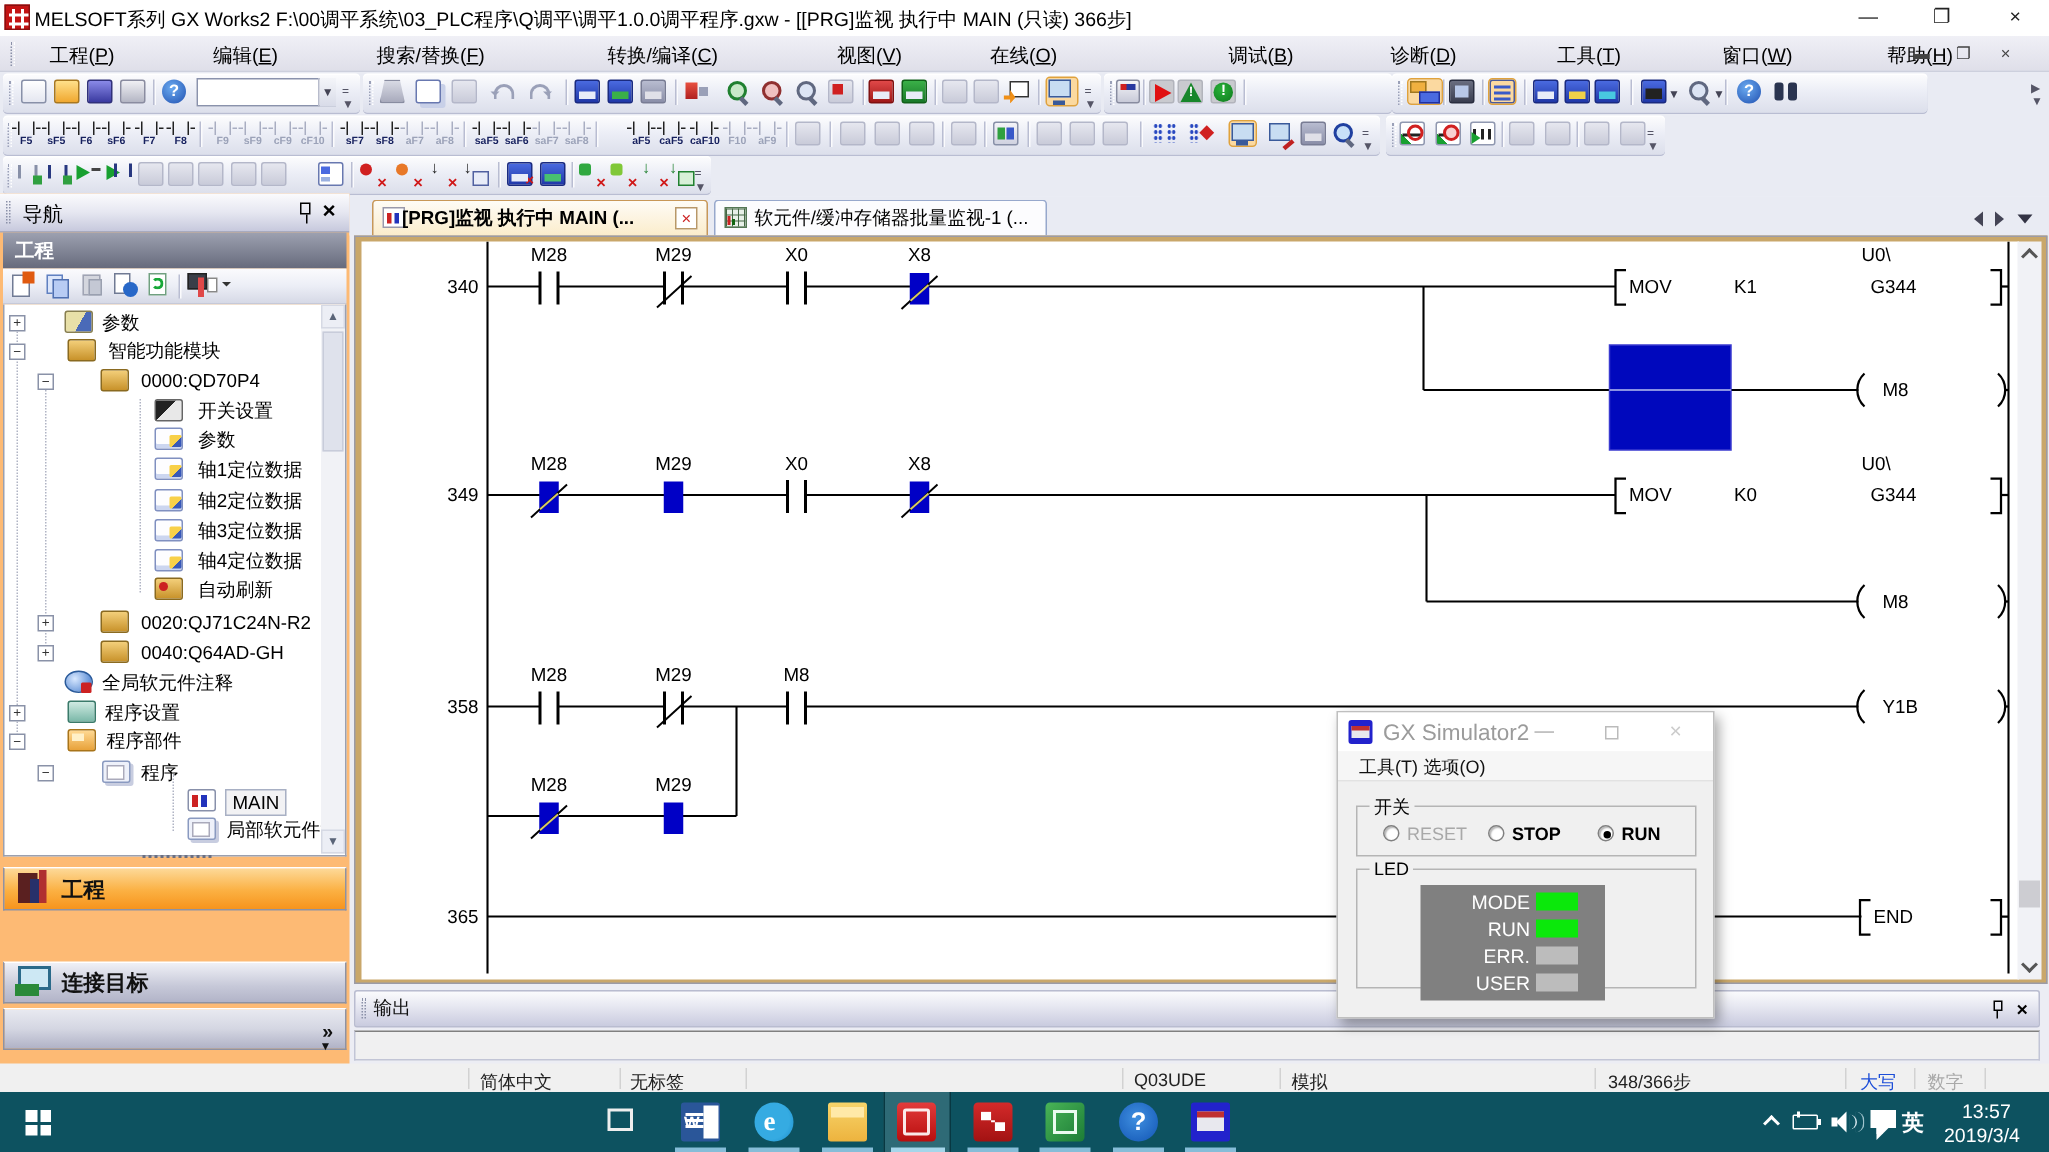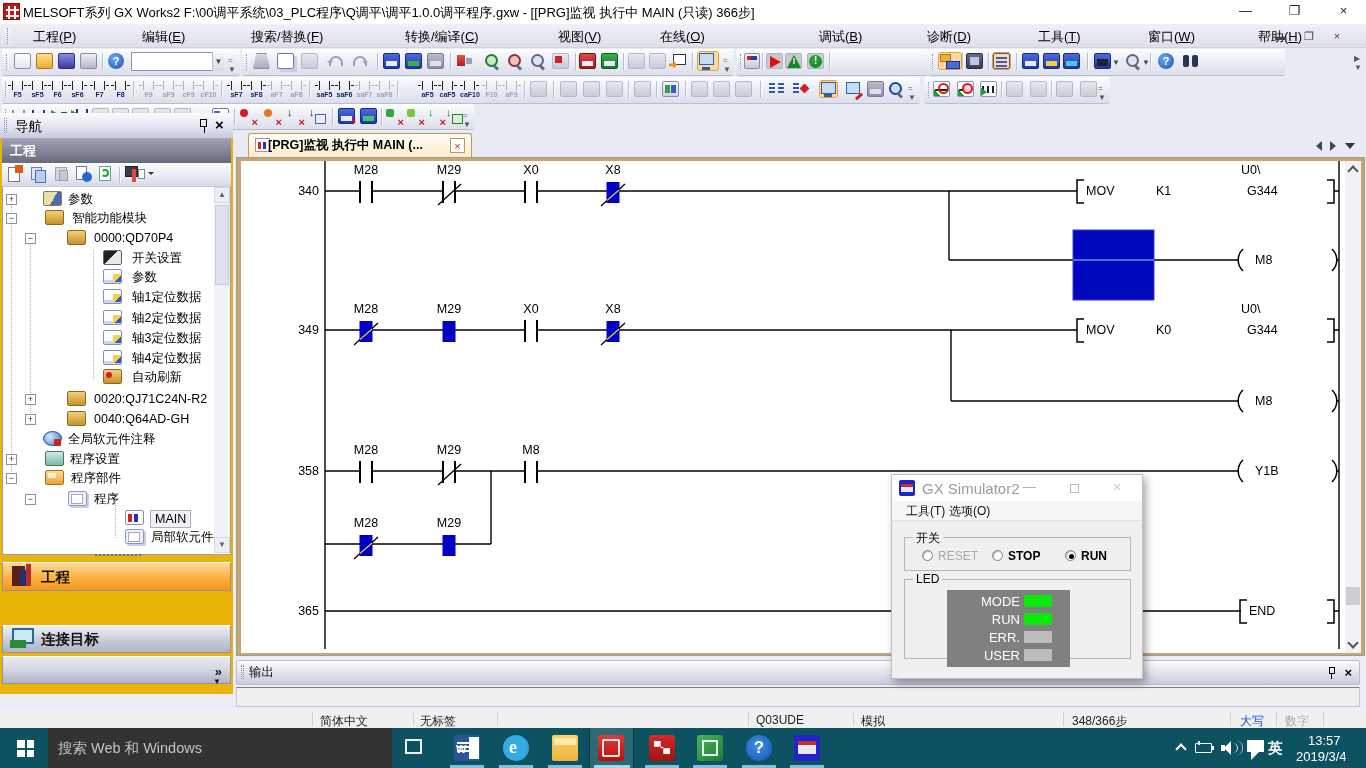--- a/index.html
+++ b/index.html
@@ -76,21 +76,21 @@
 .gx3{background:transparent}.gx3:before{content:"↓";position:absolute;left:0;top:-2px;color:#208030;font-weight:bold;font-size:11px}.gx3:after{content:"×";position:absolute;right:-1px;bottom:-4px;color:#d01818;font-weight:bold;font-size:11px}
 .gx4{background:transparent}.gx4:before{content:"↓";position:absolute;left:0;top:-2px;color:#208030;font-weight:bold;font-size:11px}.gx4:after{content:"";position:absolute;right:0;bottom:0;width:9px;height:8px;background:#d8f0d8;border:1px solid #208030}
 .st1{background:transparent}.st1:before{content:"";position:absolute;left:1px;top:2px;width:9px;height:9px;border-left:2px solid #8890a8;border-right:2px solid #8890a8}.st1:after{content:"";position:absolute;right:0;bottom:1px;width:6px;height:6px;background:#30a040}
 .st2{background:transparent}.st2:before{content:"";position:absolute;left:1px;top:2px;width:9px;height:9px;border-left:2px solid #283880;border-right:2px solid #283880}.st2:after{content:"";position:absolute;right:0;bottom:1px;width:6px;height:6px;background:#30a040}
 .st3{background:transparent}.st3:before{content:"";position:absolute;left:0;top:2px;border-left:9px solid #18a030;border-top:5px solid transparent;border-bottom:5px solid transparent}.st3:after{content:"";position:absolute;right:1px;top:4px;width:6px;height:2px;background:#444}
 .st4{background:transparent}.st4:before{content:"";position:absolute;left:0;top:2px;border-left:9px solid #18a030;border-top:5px solid transparent;border-bottom:5px solid transparent}.st4:after{content:"";position:absolute;right:0;top:1px;width:8px;height:9px;border-left:2px solid #283880;border-right:2px solid #283880}
 .wav{background:linear-gradient(45deg,#18a030 24%,#fff 24%);border:1px solid #9098b0}.wav:before{content:"";position:absolute;left:1px;top:7px;width:13px;height:2px;background:#222}.wav:after{content:"";position:absolute;left:4px;top:1px;width:7px;height:7px;border:2px solid #d02020;border-radius:50%}
 .wav2:after{border-color:#d02020;background:#f8d0d0}
 .sqw{background:#fff;border:1px solid #9098b0}.sqw:before{content:"";position:absolute;left:1px;top:4px;width:12px;height:7px;background:repeating-linear-gradient(90deg,#222 0 2px,transparent 2px 5px)}.sqw:after{content:"";position:absolute;left:0;bottom:0;border-left:6px solid #18a030;border-top:4px solid transparent;border-bottom:4px solid transparent}
 
-#nav{position:absolute;left:0;top:113px;width:233px;height:581px;background:#eab308}
+#nav{position:absolute;left:0;top:129px;width:233px;height:581px;background:#fdba74}
 #navcap{position:absolute;left:0;top:0;width:233px;height:26px;background:linear-gradient(#fbfbfd,#e6e7f1 50%,#c7c9dd);border-bottom:1px solid #a8abbf}
 #navcap .t{position:absolute;left:15px;top:5px;font-size:13.5px;color:#000}
 #projhdr{position:absolute;left:2px;top:26px;width:229px;height:24px;background:linear-gradient(#9da1b0,#666a7c);color:#fff;font-weight:bold;font-size:13px;line-height:24px;padding-left:8px}
 #navtb{position:absolute;left:2px;top:50px;width:229px;height:24px;background:linear-gradient(#fbfbfd,#eceef6 50%,#d6d9e6);border-bottom:1px solid #c6c9d8}
 #tree{position:absolute;left:2px;top:74px;width:229px;height:368px;background:#fff;border:1px solid #9aa0b0;border-top:none;overflow:hidden}
 .trow{position:absolute;white-space:nowrap;font-size:12.5px;color:#000;height:18px;line-height:16px}
 .ebox{position:absolute;width:11px;height:11px;border:1px solid #8a92a8;background:#fff;font-size:9px;line-height:9px;text-align:center;color:#333}
 .tico{position:absolute;width:19px;height:15px;border-radius:2px}
 #vsb{position:absolute;right:0;top:0;width:16px;height:366px;background:#f1f2f6}
 .vline{position:absolute;border-left:1px dotted #b0b4c4}
@@ -473,20 +473,27 @@
 
 <div id="tabbar">
  <div class="tab" id="tab1">
       <i style="position:absolute;left:6px;top:4px;width:15px;height:14px;background:#fff;border:1px solid #99a">
         <b style="position:absolute;left:2px;top:3px;width:3px;height:7px;background:#c22"></b>
         <b style="position:absolute;left:7px;top:3px;width:3px;height:7px;background:#23b"></b>
       </i>
       <span style="position:absolute;left:19px">[PRG]监视 执行中 MAIN (...</span>
   <div style="position:absolute;left:201px;top:4px;width:15px;height:15px;background:#fff;border:1px solid #b89868;color:#c22;font-size:11px;line-height:14px;text-align:center;font-weight:normal">×</div>
  </div>
+ <div class="tab" id="tab2">
+      <i style="position:absolute;left:6px;top:4px;width:15px;height:14px;background:#e8f0e8;border:1px solid #575;background-image:linear-gradient(#464 1px,transparent 1px),linear-gradient(90deg,#464 1px,transparent 1px);background-size:4px 4px">
+        <b style="position:absolute;left:1px;bottom:1px;width:2px;height:6px;background:#c22"></b>
+        <b style="position:absolute;left:4px;bottom:1px;width:2px;height:4px;background:#161"></b>
+      </i>
+      <span style="position:absolute;left:26px">软元件/缓冲存储器批量监视-1 (...</span>
+    </div>
  <div style="position:absolute;left:1083px;top:10px;width:0;height:0;border:5px solid transparent;border-right:6px solid #445;border-left:none"></div>
  <div style="position:absolute;left:1097px;top:10px;width:0;height:0;border:5px solid transparent;border-left:6px solid #445;border-right:none"></div>
  <div style="position:absolute;left:1112px;top:12px;width:0;height:0;border:5px solid transparent;border-top:6px solid #334;border-bottom:none"></div>
 </div>
 <div id="ladframe">
  <div id="ladwhite">
  <svg width="1105" height="492" font-family="Liberation Sans, sans-serif" font-size="12.5">
   <g stroke="#000" stroke-width="1.4" fill="none">
   <line x1="84" y1="0" x2="84" y2="488"></line>
           <line x1="1098" y1="0" x2="1098" y2="488"></line>
@@ -634,21 +641,20 @@
  <div class="sep2" style="left:1276px"></div>
  <span style="left:1285px;color:#a9a9a9">数字</span>
  <div class="sep2" style="left:1323px"></div>
 </div>
 <div id="taskbar">
 
  <div style="position:absolute;left:17px;top:12px;width:7.5px;height:7.5px;background:#fff"></div>
  <div style="position:absolute;left:26.5px;top:12px;width:7.5px;height:7.5px;background:#fff"></div>
  <div style="position:absolute;left:17px;top:21.5px;width:7.5px;height:7.5px;background:#fff"></div>
  <div style="position:absolute;left:26.5px;top:21.5px;width:7.5px;height:7.5px;background:#fff"></div>
- <div id="tsearch">搜索 Web 和 Windows</div>
 
  <div style="position:absolute;left:405px;top:11px;width:17px;height:15px;border:2px solid #eee;background:transparent"></div>
 
  <div class="tbico" style="left:454px;background:#2a5699">
       <i style="position:absolute;right:1px;top:2px;width:10px;height:22px;background:#fff"></i>
       <i style="position:absolute;left:3px;top:7px;width:12px;height:2px;background:#fff;box-shadow:0 4px 0 #fff,0 8px 0 #fff"></i>
       <b style="position:absolute;left:2px;top:8px;color:#fff;font-size:11px;font-weight:bold">W</b>
     </div>
     <div class="uline" style="left:450px;width:34px"></div>
 

